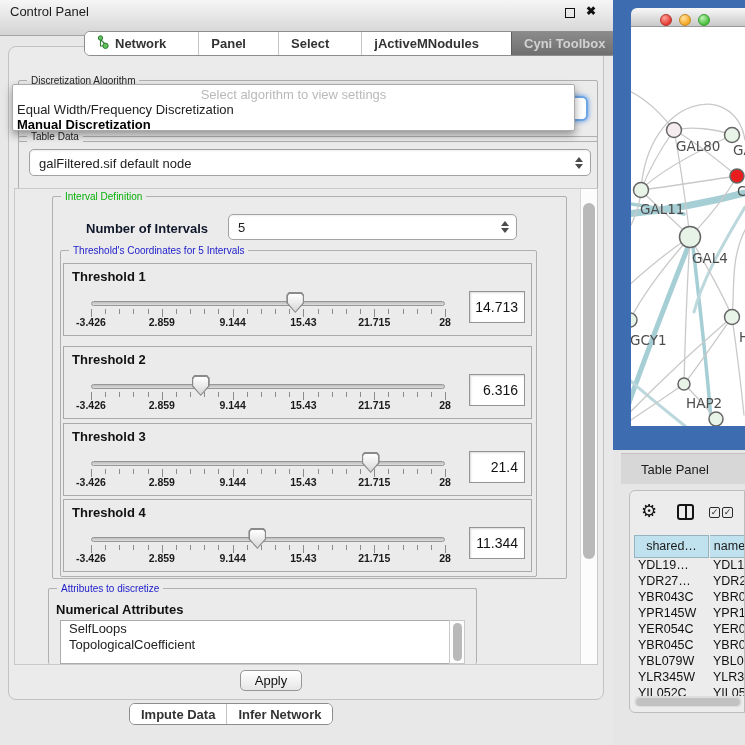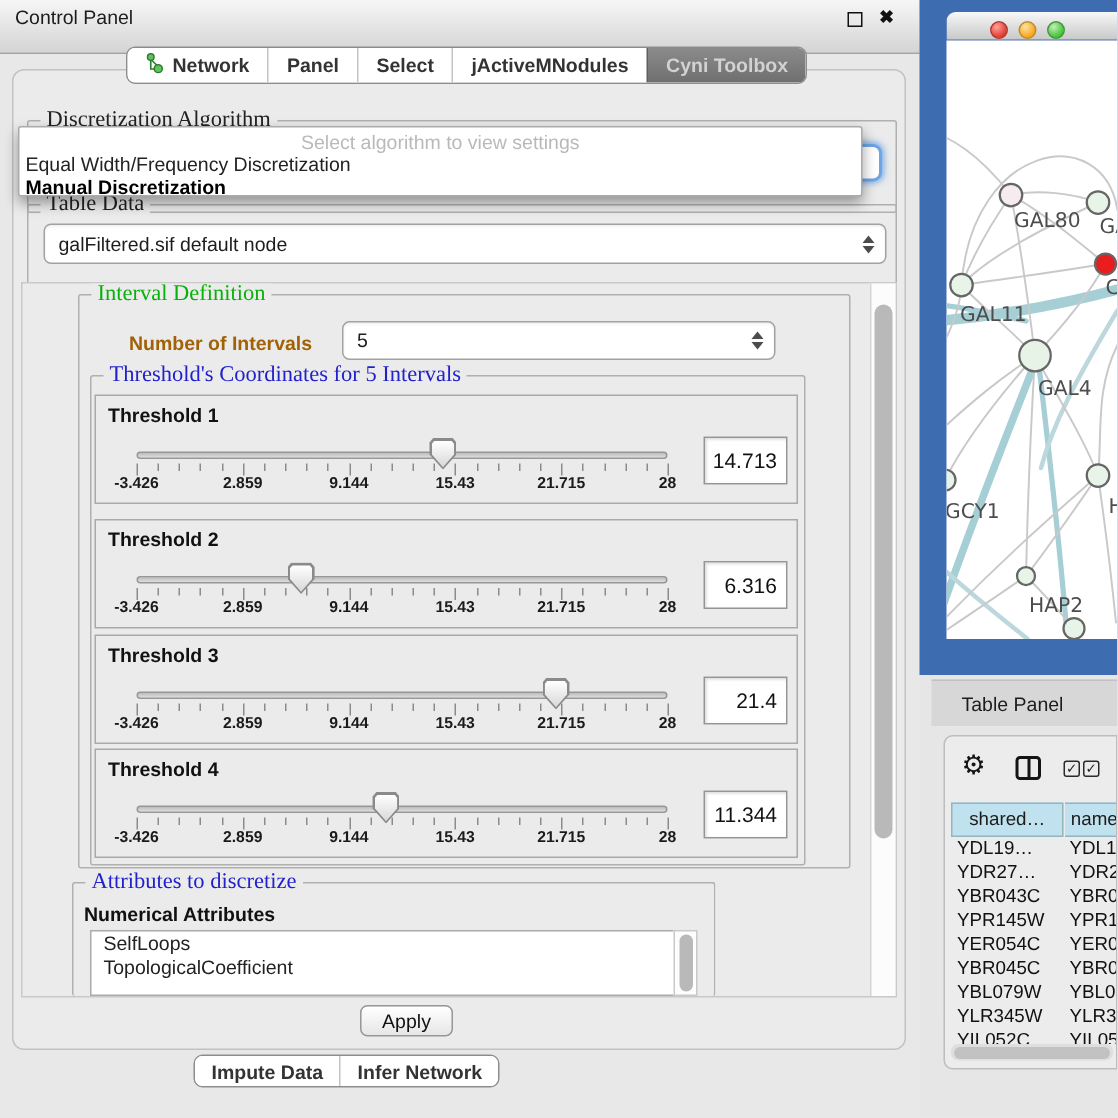--- a/index.html
+++ b/index.html
@@ -15,31 +15,31 @@
   .close-btn { position:absolute; left:586px; top:4px; font-size:12px; font-weight:bold; color:#111; }
 
   
   .segbar { position:absolute; display:flex; background:#fff; border:1px solid #8d8d8d;
     border-radius:6px; overflow:hidden; height:25px; }
   .seg { display:flex; align-items:center; gap:5px; padding:0 12px; font-size:13px; font-weight:bold;
     color:#333; background:#fff; border-left:1px solid #c4c4c4; white-space:nowrap; }
   .seg:first-child { border-left:none; }
   .seg.sel { background:linear-gradient(#8b8b8b,#6f6f6f); color:#d2d2d2; border-left-color:#5f5f5f; }
   .seg.sel + .seg { border-left-color:#5f5f5f; }
-  #top-tabs { left:84px; top:31px; }
+  #top-tabs { left:84px; top:31px;gap:20px; }
   #bottom-tabs { left:129px; top:703px; height:22px; }
   #bottom-tabs .seg { padding:0 11px; }
 
   
   .main-panel { position:absolute; left:8px; top:46px; width:596px; height:654px;
     background:#ebebeb; border:1px solid #c2c2c2; border-radius:8px; }
 
   .groupbox { position:absolute; border:1px solid #b0b0b0; border-radius:2px; }
   .group-title { position:absolute; top:-8px; left:8px; background:#ebebeb; padding:0 4px;
-    font-size:15px; line-height:15px; white-space:nowrap;font-family:Liberation Serif, serif; }
+    font-size:10px; line-height:15px; white-space:nowrap; }
 
   .combo { position:absolute; background:#fff; border:1px solid #a2a2a2; border-radius:5px;
     font-size:13px; color:#1d1d1d; box-shadow:inset 0 1px 2px rgba(0,0,0,.07); }
   .combo .cv { position:absolute; left:9px; top:50%; transform:translateY(-50%); white-space:nowrap; }
   .stepper { position:absolute; right:7px; top:50%; transform:translateY(-50%); width:8px; height:12px; }
   .stepper::before { content:""; position:absolute; left:0; top:0; border-left:4px solid transparent;
     border-right:4px solid transparent; border-bottom:5px solid #4c4c4c; }
   .stepper::after { content:""; position:absolute; left:0; bottom:0; border-left:4px solid transparent;
     border-right:4px solid transparent; border-top:5px solid #4c4c4c; }
 
@@ -171,21 +171,21 @@
     </div>
   </div>
 
   <div class="scrollpane"></div>
   <div class="vtrack"></div>
   <div class="vthumb"></div>
 
   <div class="groupbox" style="left:52px; top:196px; width:515px; height:383px;">
     <span class="group-title" style="color:#0ab00a;">Interval Definition</span>
   </div>
-  <div style="position:absolute; left:86px; top:221px; font-size:13px; font-weight:bold; color:#a16207;">Number of Intervals</div>
+  <div style="position:absolute; left:86px; top:221px; font-size:13px; font-weight:bold; color:#0f172a;">Number of Intervals</div>
   <div class="combo" style="left:228px; top:214px; width:289px; height:26px;">
     <span class="cv">5</span>
     <span class="stepper"></span>
   </div>
 
   <div class="groupbox" style="left:60px; top:250px; width:477px; height:327px;">
     <span class="group-title" style="color:#2020cc;">Threshold's Coordinates for 5 Intervals</span>
   </div>
   <div id="threshold-panels">
       <div class="tpanel" style="top: 263px;">

